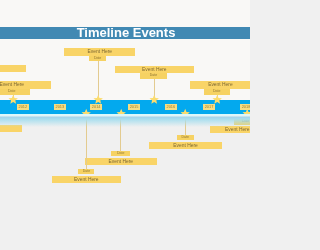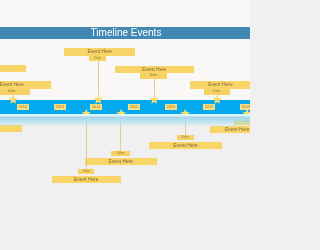--- a/index.html
+++ b/index.html
@@ -2,21 +2,21 @@
 <html><head>
 <meta charset="utf-8">
 <style>
   html,body{margin:0;padding:0;}
   body{width:250px;height:250px;overflow:hidden;background:#f0f0f0;
        font-family:"Liberation Sans",sans-serif;}
   .page{position:relative;width:250px;height:250px;overflow:hidden;}
   .top-white{position:absolute;left:0;top:0;width:250px;height:113.8px;background:#f9f8f6;}
   .header-bar{position:absolute;left:0;top:26.8px;width:250px;height:12.6px;background:#4189b3;}
   .header-title{position:absolute;left:1px;top:0;width:250px;height:12.6px;line-height:12.6px;
-     text-align:center;color:#ffffff;font-size:10px;font-weight:normal;}
+     text-align:center;color:#ffffff;font-size:13px;font-weight:bold;}
   .band{position:absolute;left:0;top:100.3px;width:250px;height:13.5px;background:#03a9ee;}
   .reflect{position:absolute;left:0;top:113.6px;width:250px;height:13px;
      background:linear-gradient(to bottom,#d5fbff 0%,#e4f4f5 14%,#a4d3ea 24%,#a8deee 38%,rgba(240,240,240,0) 100%);}
   .yearbox{position:absolute;height:6.2px;background:#f7dd83;
      box-sizing:border-box;color:#9a7d30;font-size:3.9px;line-height:6.2px;text-align:center;
      white-space:nowrap;overflow:hidden;}
   .evt{position:absolute;background:#f9d467;color:#7d6833;
      font-size:4.9px;text-align:center;white-space:nowrap;overflow:hidden;}
   .dbox{position:absolute;height:5.8px;background:#f6d263;color:#8e7534;
      font-size:3.5px;line-height:5.9px;text-align:center;white-space:nowrap;overflow:hidden;}

